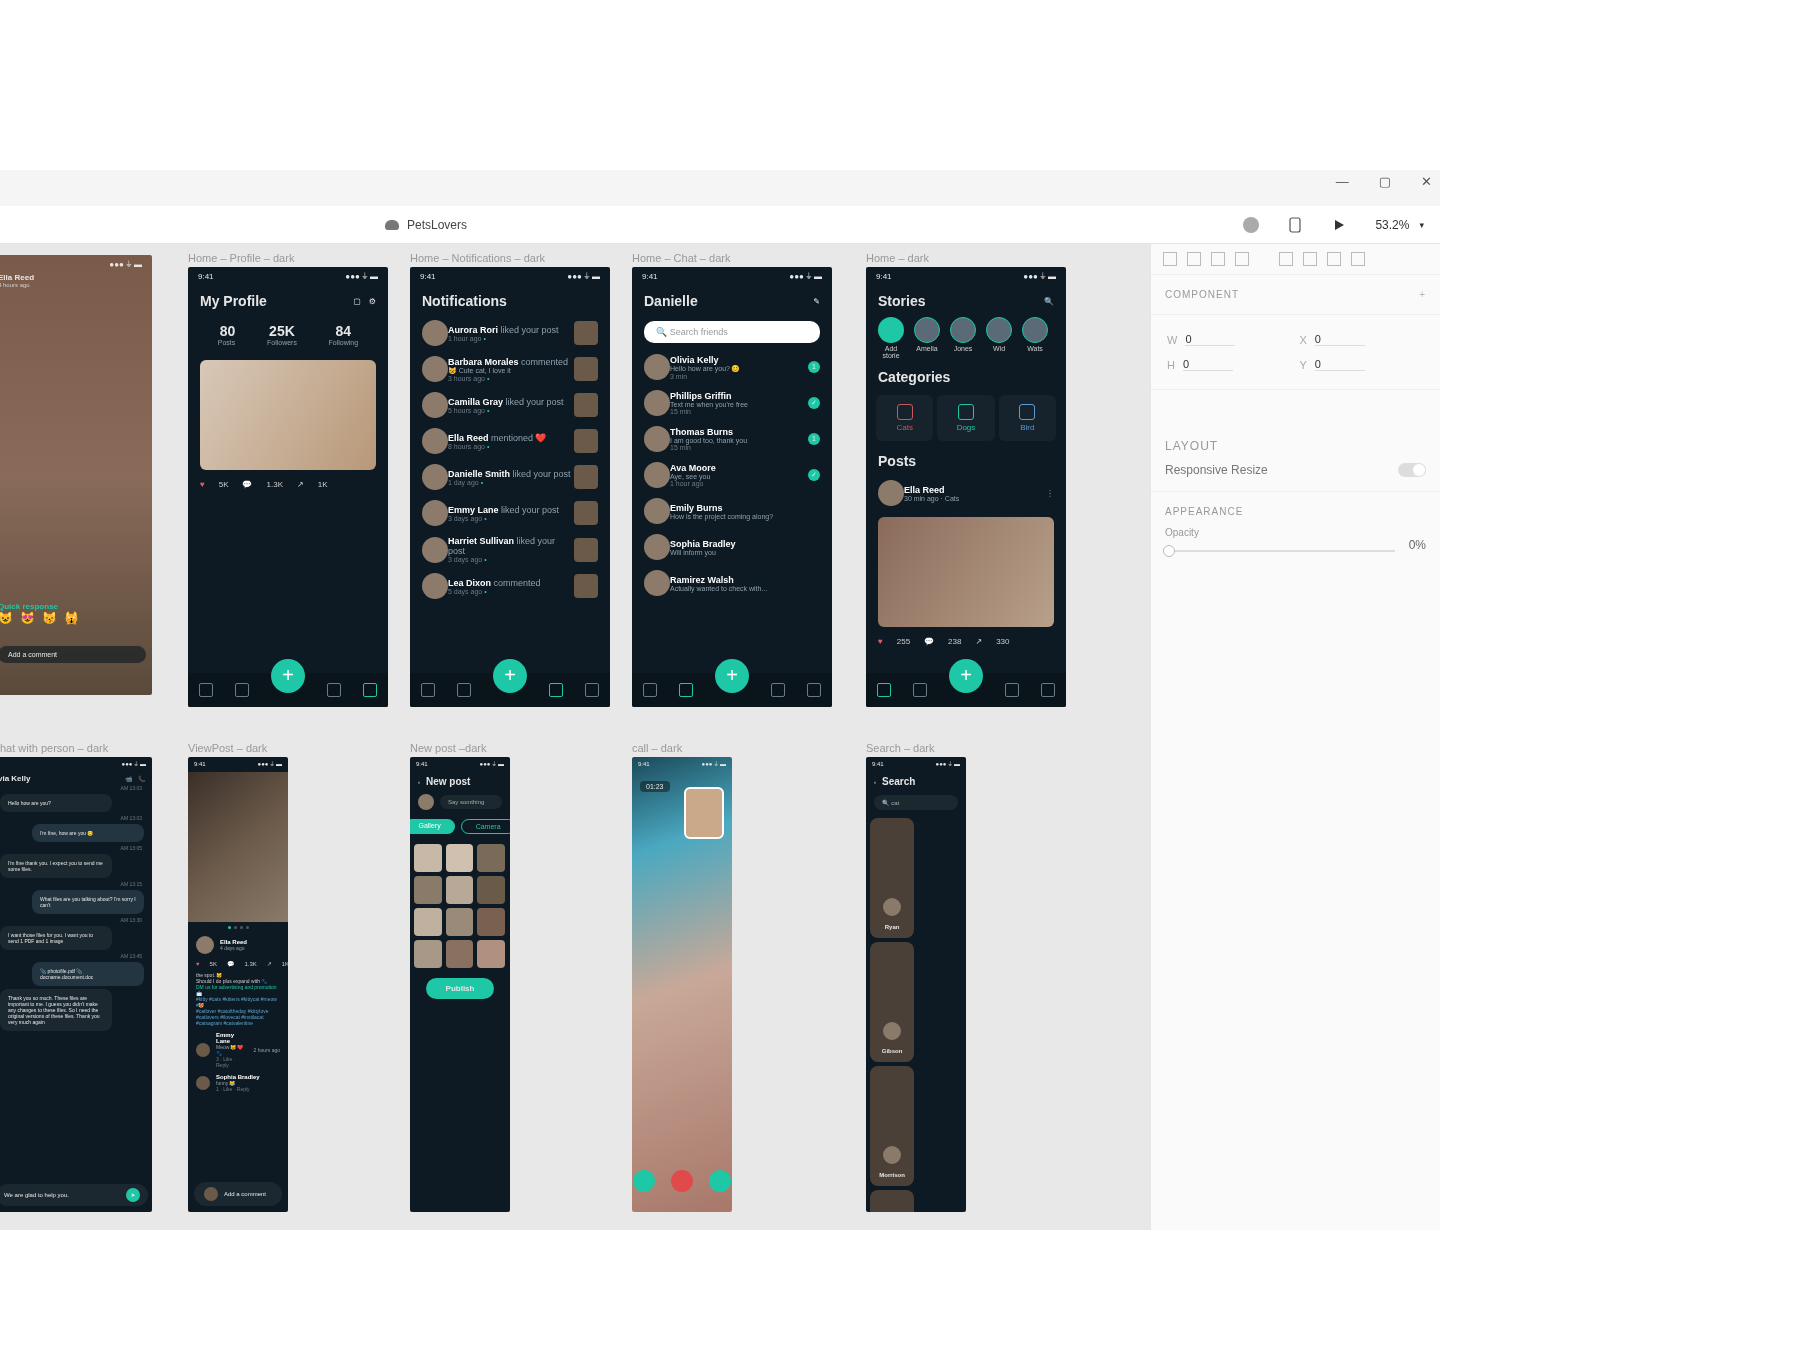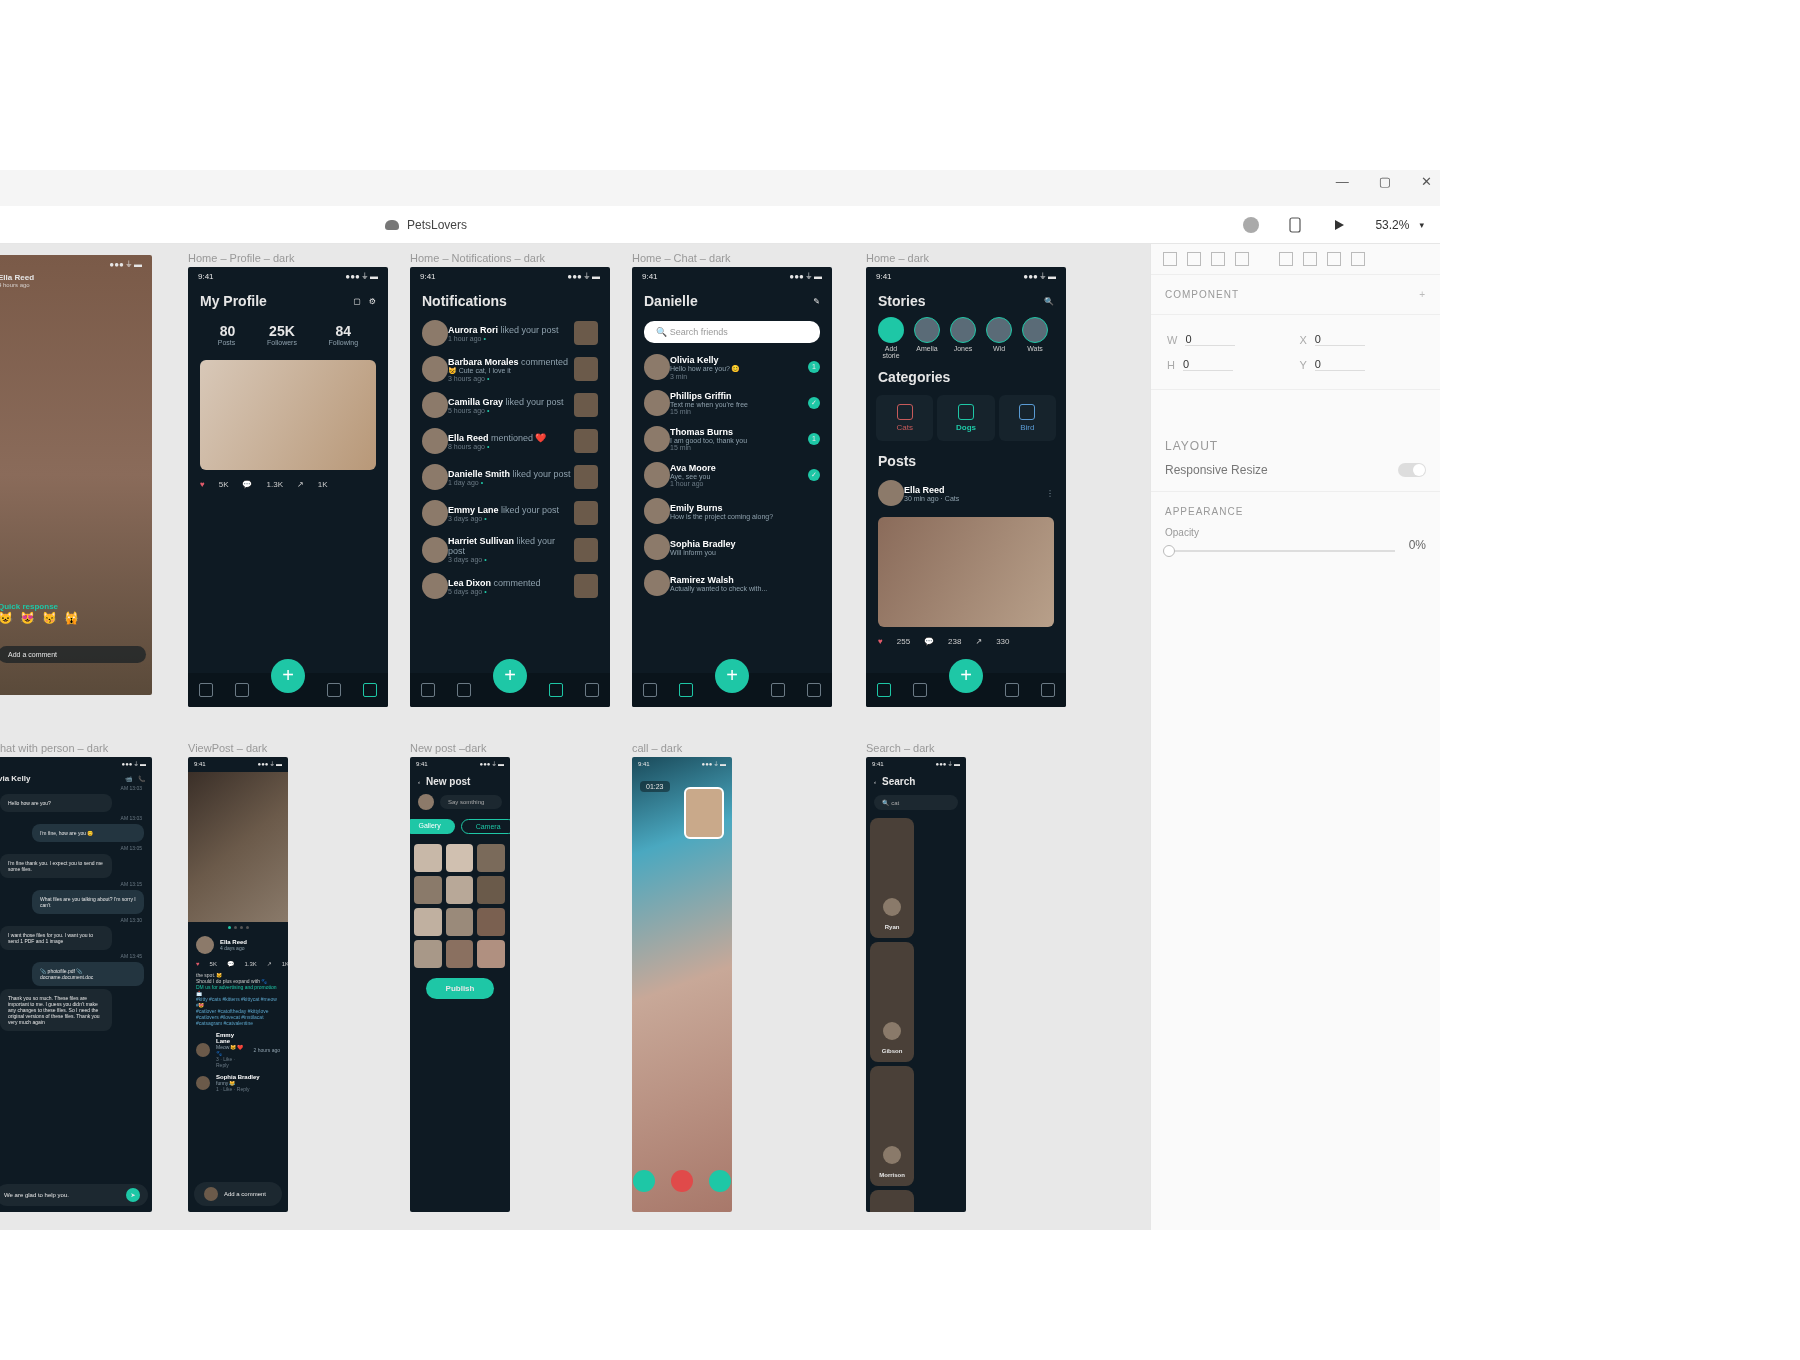--- a/index.html
+++ b/index.html
@@ -452,21 +452,21 @@
                 <div class="story"><div class="c" style=""></div>Wats</div>
               </div>
         <div class="ph-title" style="padding-top:8px;">Categories</div>
         <div style="display:flex;padding:2px 8px;" id="cat-row">
                 <div class="catbox">
                   <div style="width:16px;height:16px;border:1px solid #c75a5a;border-radius:3px;margin-bottom:3px;"></div>
                   <span style="color:#c75a5a;">Cats</span>
                 </div>
                 <div class="catbox">
                   <div style="width:16px;height:16px;border:1px solid #1ec7a6;border-radius:3px;margin-bottom:3px;"></div>
-                  <span style="color:#1ec7a6;font-weight:bold;">Dogs</span>
+                  <span style="color:#1ec7a6;">Dogs</span>
                 </div>
                 <div class="catbox">
                   <div style="width:16px;height:16px;border:1px solid #5a9bd4;border-radius:3px;margin-bottom:3px;"></div>
                   <span style="color:#5a9bd4;">Bird</span>
                 </div>
               </div>
         <div class="ph-title" style="padding-top:8px;">Posts</div>
         <div class="row">
                 <span class="hr"></span>
                 <div class="txt">

